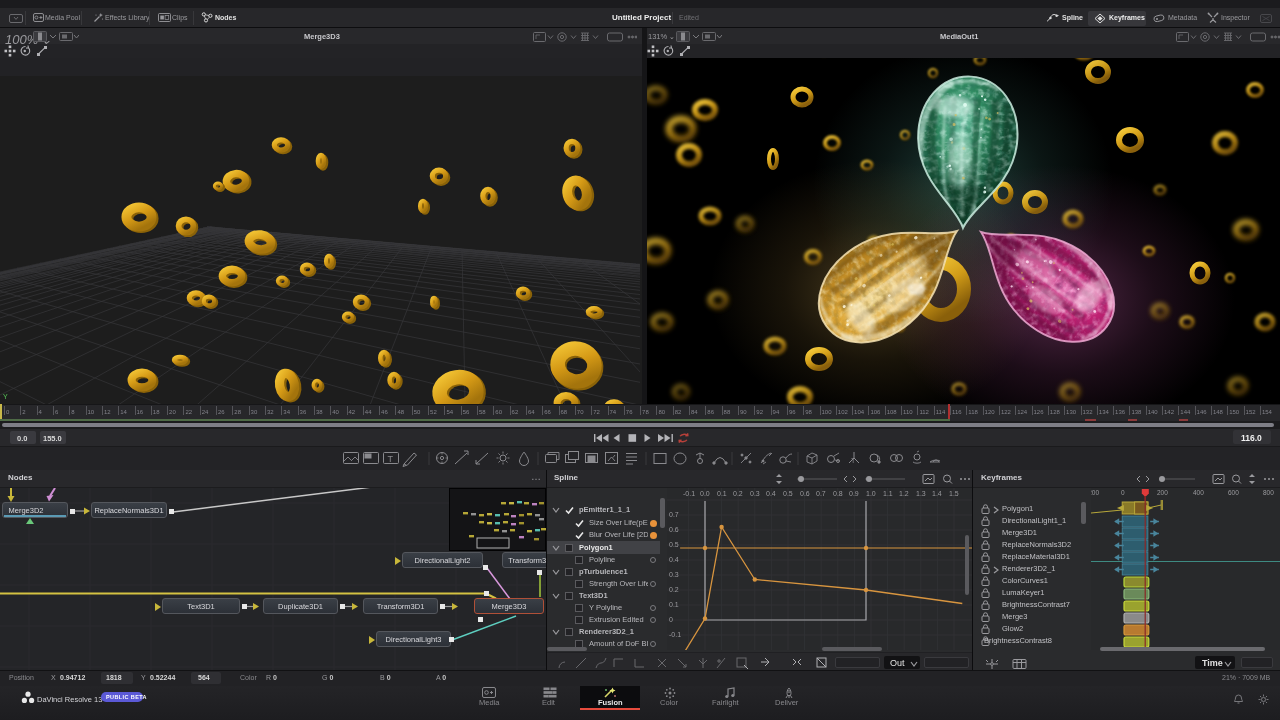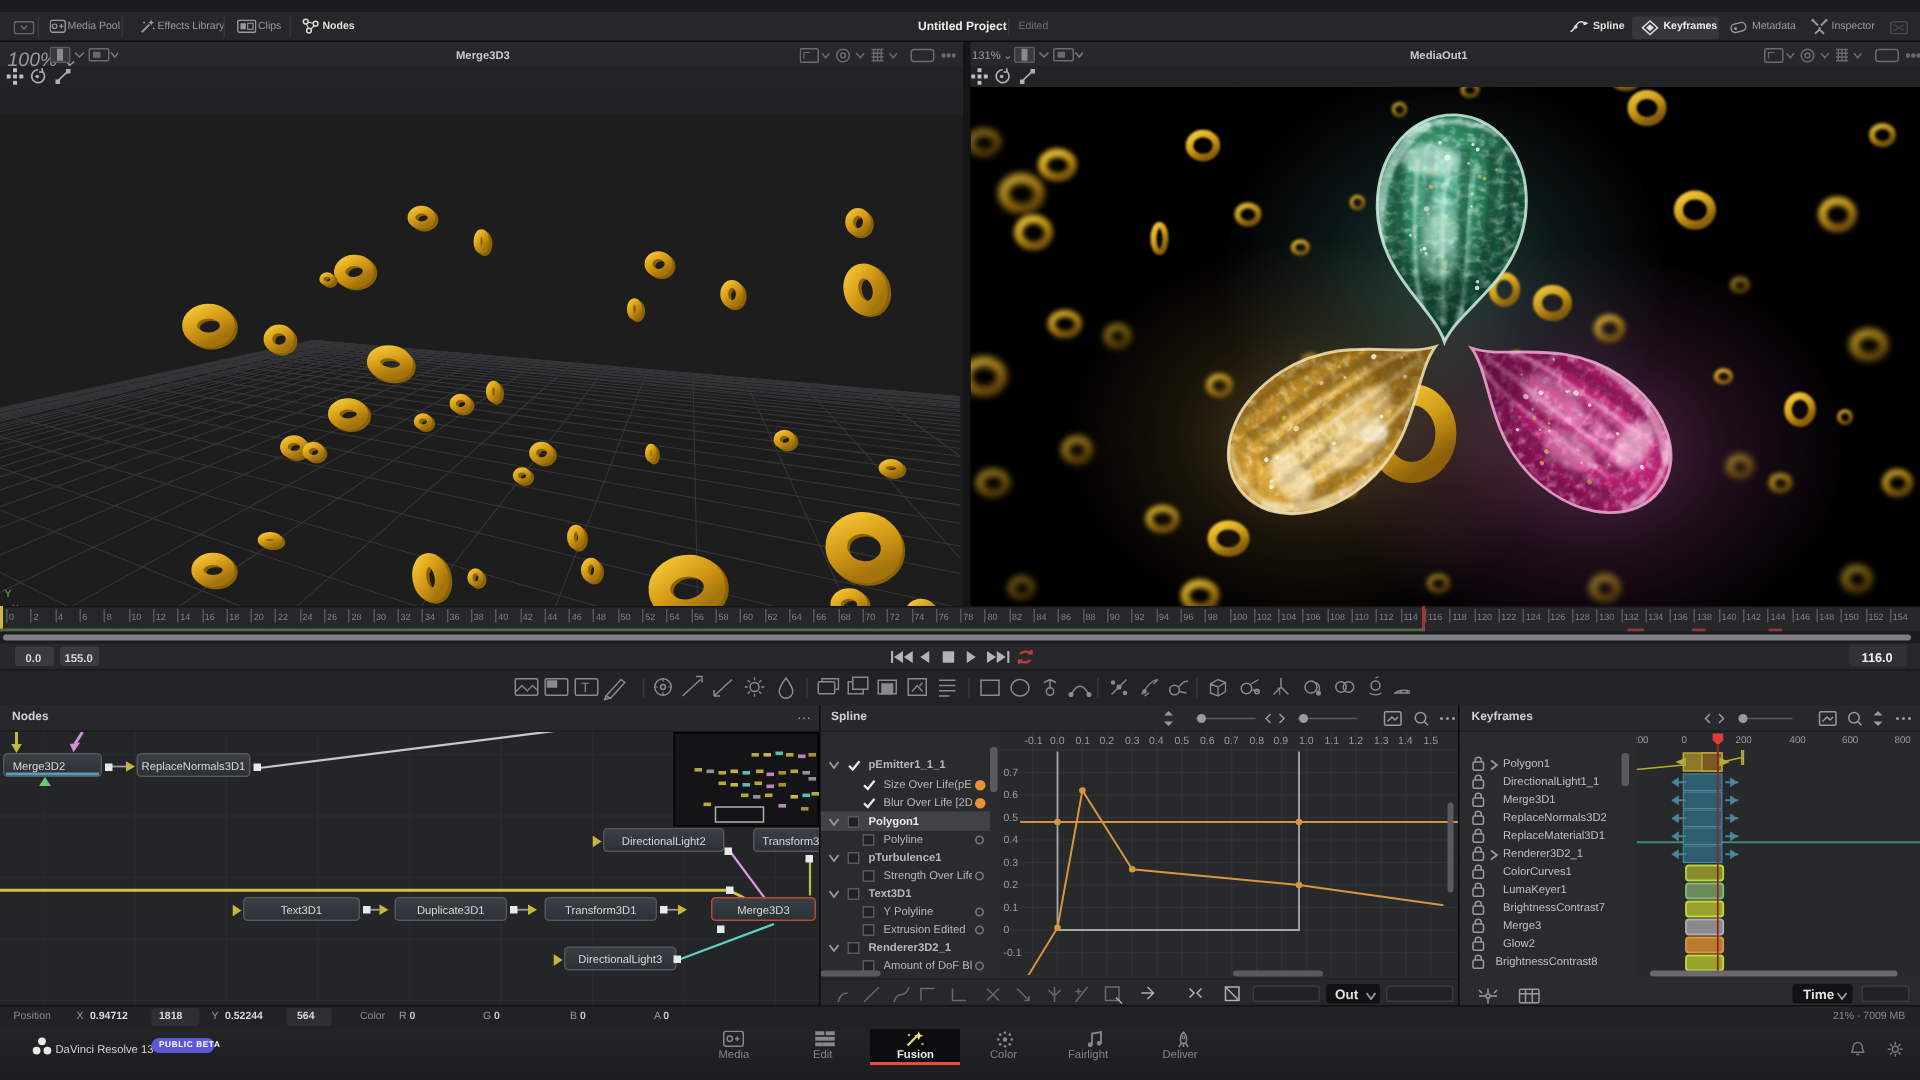--- a/index.html
+++ b/index.html
@@ -1273,21 +1273,21 @@
       <g stroke="#b0b0b4" fill="none">
         <path d="M233 2 l4 4 l-4 4 M237 6 h-8" transform="translate(-23 0)"></path>
         <path d="M238 3 l3 3 l-3 3 M246 3 l-3 3 l3 3"></path>
         <rect x="262" y="2" width="9" height="9"></rect>
         <path d="M262 2 l9 9"></path>
         <path d="M283 3 v8 M288 3 v8 M283 3 h2 M288 3 h2"></path>
       </g>
     </svg>
     <div class="abs" style="left:288px;top:187px;width:45px;height:11px;background:#222225;border:1px solid #3a3a3e;border-radius:2px;"></div>
     <div class="abs" style="left:337px;top:186px;width:36px;height:13px;background:#121214;border-radius:2px;"></div>
-    <div class="txt" style="left:343px;top:188px;font-size:9px;color:#e0e0e0;font-weight:bold;">Out</div>
+    <div class="txt" style="left:343px;top:188px;font-size:9px;color:#e0e0e0;font-weight:normal;">Out</div>
     <svg class="abs" style="left:363px;top:191px" width="8" height="6" viewBox="0 0 8 6">
       <path d="M1 1 L4 5 L7 1" fill="none" stroke="#9a9a9e" stroke-width="1.2"></path>
     </svg>
     <div class="abs" style="left:377px;top:187px;width:45px;height:11px;background:#222225;border:1px solid #3a3a3e;border-radius:2px;"></div>
   </div>
 <div class="abs" style="left:973px;top:470px;width:307px;height:200px;background:#2a2b2d;overflow:hidden;">
     <div class="abs" style="left:0;top:0;width:307px;height:18px;background:#28282b;border-bottom:1px solid #1c1c1e;"></div>
     <div class="txt" style="left:8px;top:3px;font-size:8px;color:#d0d0d4;font-weight:bold;">Keyframes</div>
     <svg class="abs" style="left:162px;top:4px" width="140" height="10" viewBox="0 0 140 10">
 <path d="M3 2 l-3 3 l3 3 M9 2 l3 3 l-3 3" stroke="#9a9a9e" fill="none" transform="translate(2 0)"></path>
@@ -1362,21 +1362,21 @@
     <div class="txt" style="left:29px;top:142px;font-size:7.5px;color:#c0c0c4;">Merge3</div>
     <svg class="abs" style="left:8px;top:154px" width="9" height="10" viewBox="0 0 9 10">
 <rect x="1" y="4" width="7" height="5.5" rx="1" fill="none" stroke="#9a9a9e"></rect>
 <path d="M2.5 4 V2.8 a2 2 0 0 1 4 0 V4" fill="none" stroke="#9a9a9e"></path>
     </svg>
     <div class="txt" style="left:29px;top:154px;font-size:7.5px;color:#c0c0c4;">Glow2</div>
     <svg class="abs" style="left:8px;top:166px" width="9" height="10" viewBox="0 0 9 10">
 <rect x="1" y="4" width="7" height="5.5" rx="1" fill="none" stroke="#9a9a9e"></rect>
 <path d="M2.5 4 V2.8 a2 2 0 0 1 4 0 V4" fill="none" stroke="#9a9a9e"></path>
     </svg>
-    <div class="txt" style="left:24px;top:166px;font-size:7.5px;color:#c0c0c4;">BrightnessContrast8</div>
+    <div class="txt" style="left:11px;top:166px;font-size:7.5px;color:#c0c0c4;">BrightnessContrast8</div>
     <div class="abs" style="left:108px;top:32px;width:5px;height:22px;background:#5a5a5e;border-radius:2px;"></div>
     <div class="abs" style="left:118px;top:18px;width:189px;height:162px;background:#28292b;"></div>
     <svg class="abs" style="left:118px;top:18px" width="189" height="162" viewBox="0 0 189 162">
       <text x="-5" y="7" font-size="6.5" fill="#9a9a9e" font-family="Liberation Sans">-200</text>
       <text x="30" y="7" font-size="6.5" fill="#9a9a9e" font-family="Liberation Sans">0</text>
       <text x="66" y="7" font-size="6.5" fill="#9a9a9e" font-family="Liberation Sans">200</text>
       <text x="102" y="7" font-size="6.5" fill="#9a9a9e" font-family="Liberation Sans">400</text>
       <text x="137" y="7" font-size="6.5" fill="#9a9a9e" font-family="Liberation Sans">600</text>
       <text x="172" y="7" font-size="6.5" fill="#9a9a9e" font-family="Liberation Sans">800</text>
       <path d="M50.8 1 h7 v4.5 l-3.5 3.5 l-3.5 -3.5 Z" fill="#e03a3a"></path>

